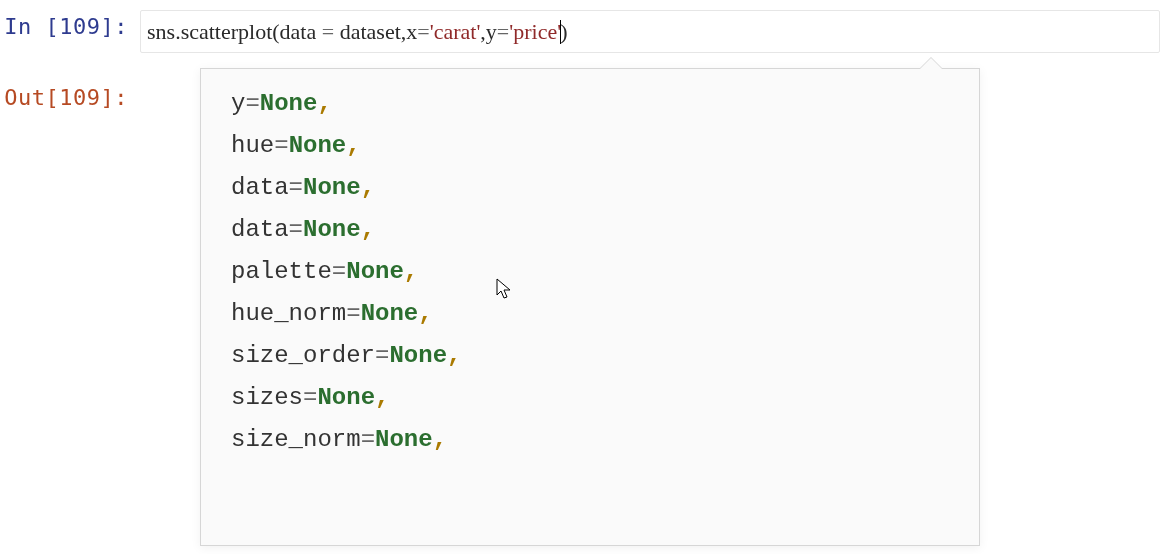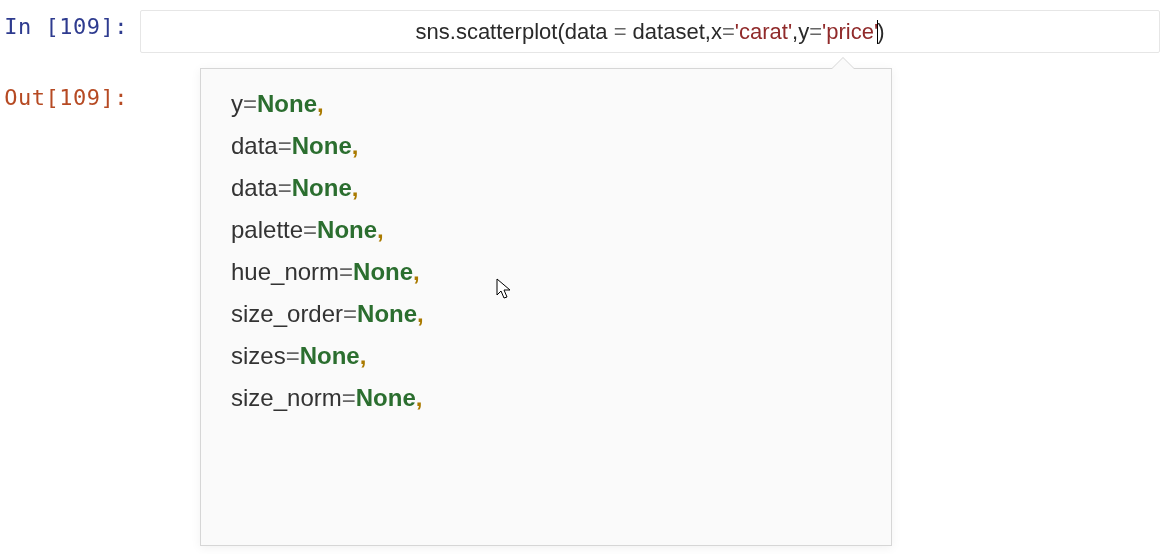--- a/index.html
+++ b/index.html
@@ -49,23 +49,22 @@
       flex: 1;
       font-size: 22px;
       line-height: 1.5;
       padding: 4px 6px;
       background: #ffffff;
       border: 1px solid #e6e6e6;
       border-radius: 2px;
     }
     .code-content {
       white-space: pre;
-      font-family: Liberation Sans, sans-serif;
+      font-family: Liberation Serif, serif;
       position: relative;
-      text-align: center;
     }
     .tok-obj { color: #2a2a2a; }
     .tok-fn { color: #2a2a2a; }
     .tok-param { color: #2a2a2a; }
     .tok-eq { color: #666; }
     .tok-str { color: #902a2a; }
     .tok-paren { color: #2a2a2a; }
     .tok-dot { color: #2a2a2a; }
     .tok-comma { color: #2a2a2a; }
     .cursor-bar {
@@ -75,27 +74,27 @@
       background: #000;
       vertical-align: text-bottom;
       margin-left: -1px;
       margin-right: -1px;
     }
 
     .tooltip-box {
       position: absolute;
       left: 200px;
       top: 68px;
-      width: 692px;
+      width: 780px;
       height: 478px;
       background: #fafafa;
       border: 1px solid #d6d6d6;
       box-shadow: 0 2px 10px rgba(0,0,0,0.06);
       padding: 14px 30px;
-      font-family: Liberation Sans, sans-serif;
+      font-family: Liberation Mono, monospace;
       font-size: 24px;
       line-height: 1.75;
     }
     .tooltip-arrow {
       position: absolute;
       top: -11px;
       right: 36px;
       width: 0;
       height: 0;
       border-left: 12px solid transparent;
@@ -143,20 +142,21 @@
       <span>Out</span><span class="bracket">[</span><span>109</span><span class="bracket">]:</span>
     </div>
   </div>
 
 </div>
 
 <div class="tooltip-box">
   <div class="tooltip-arrow"></div>
   <div id="tooltip-lines">
       <div class="param-line"><span class="p-name">y</span><span class="p-eq">=</span><span class="p-val">None</span><span class="p-comma">,</span></div>
+      <div class="param-line"><span class="p-name">hue</span><span class="p-eq">=</span><span class="p-val">None</span><span class="p-comma">,</span></div>
       <div class="param-line"><span class="p-name">data</span><span class="p-eq">=</span><span class="p-val">None</span><span class="p-comma">,</span></div>
       <div class="param-line"><span class="p-name">data</span><span class="p-eq">=</span><span class="p-val">None</span><span class="p-comma">,</span></div>
       <div class="param-line"><span class="p-name">palette</span><span class="p-eq">=</span><span class="p-val">None</span><span class="p-comma">,</span></div>
       <div class="param-line"><span class="p-name">hue_norm</span><span class="p-eq">=</span><span class="p-val">None</span><span class="p-comma">,</span></div>
       <div class="param-line"><span class="p-name">size_order</span><span class="p-eq">=</span><span class="p-val">None</span><span class="p-comma">,</span></div>
       <div class="param-line"><span class="p-name">sizes</span><span class="p-eq">=</span><span class="p-val">None</span><span class="p-comma">,</span></div>
       <div class="param-line"><span class="p-name">size_norm</span><span class="p-eq">=</span><span class="p-val">None</span><span class="p-comma">,</span></div>
     </div>
 </div>
 

